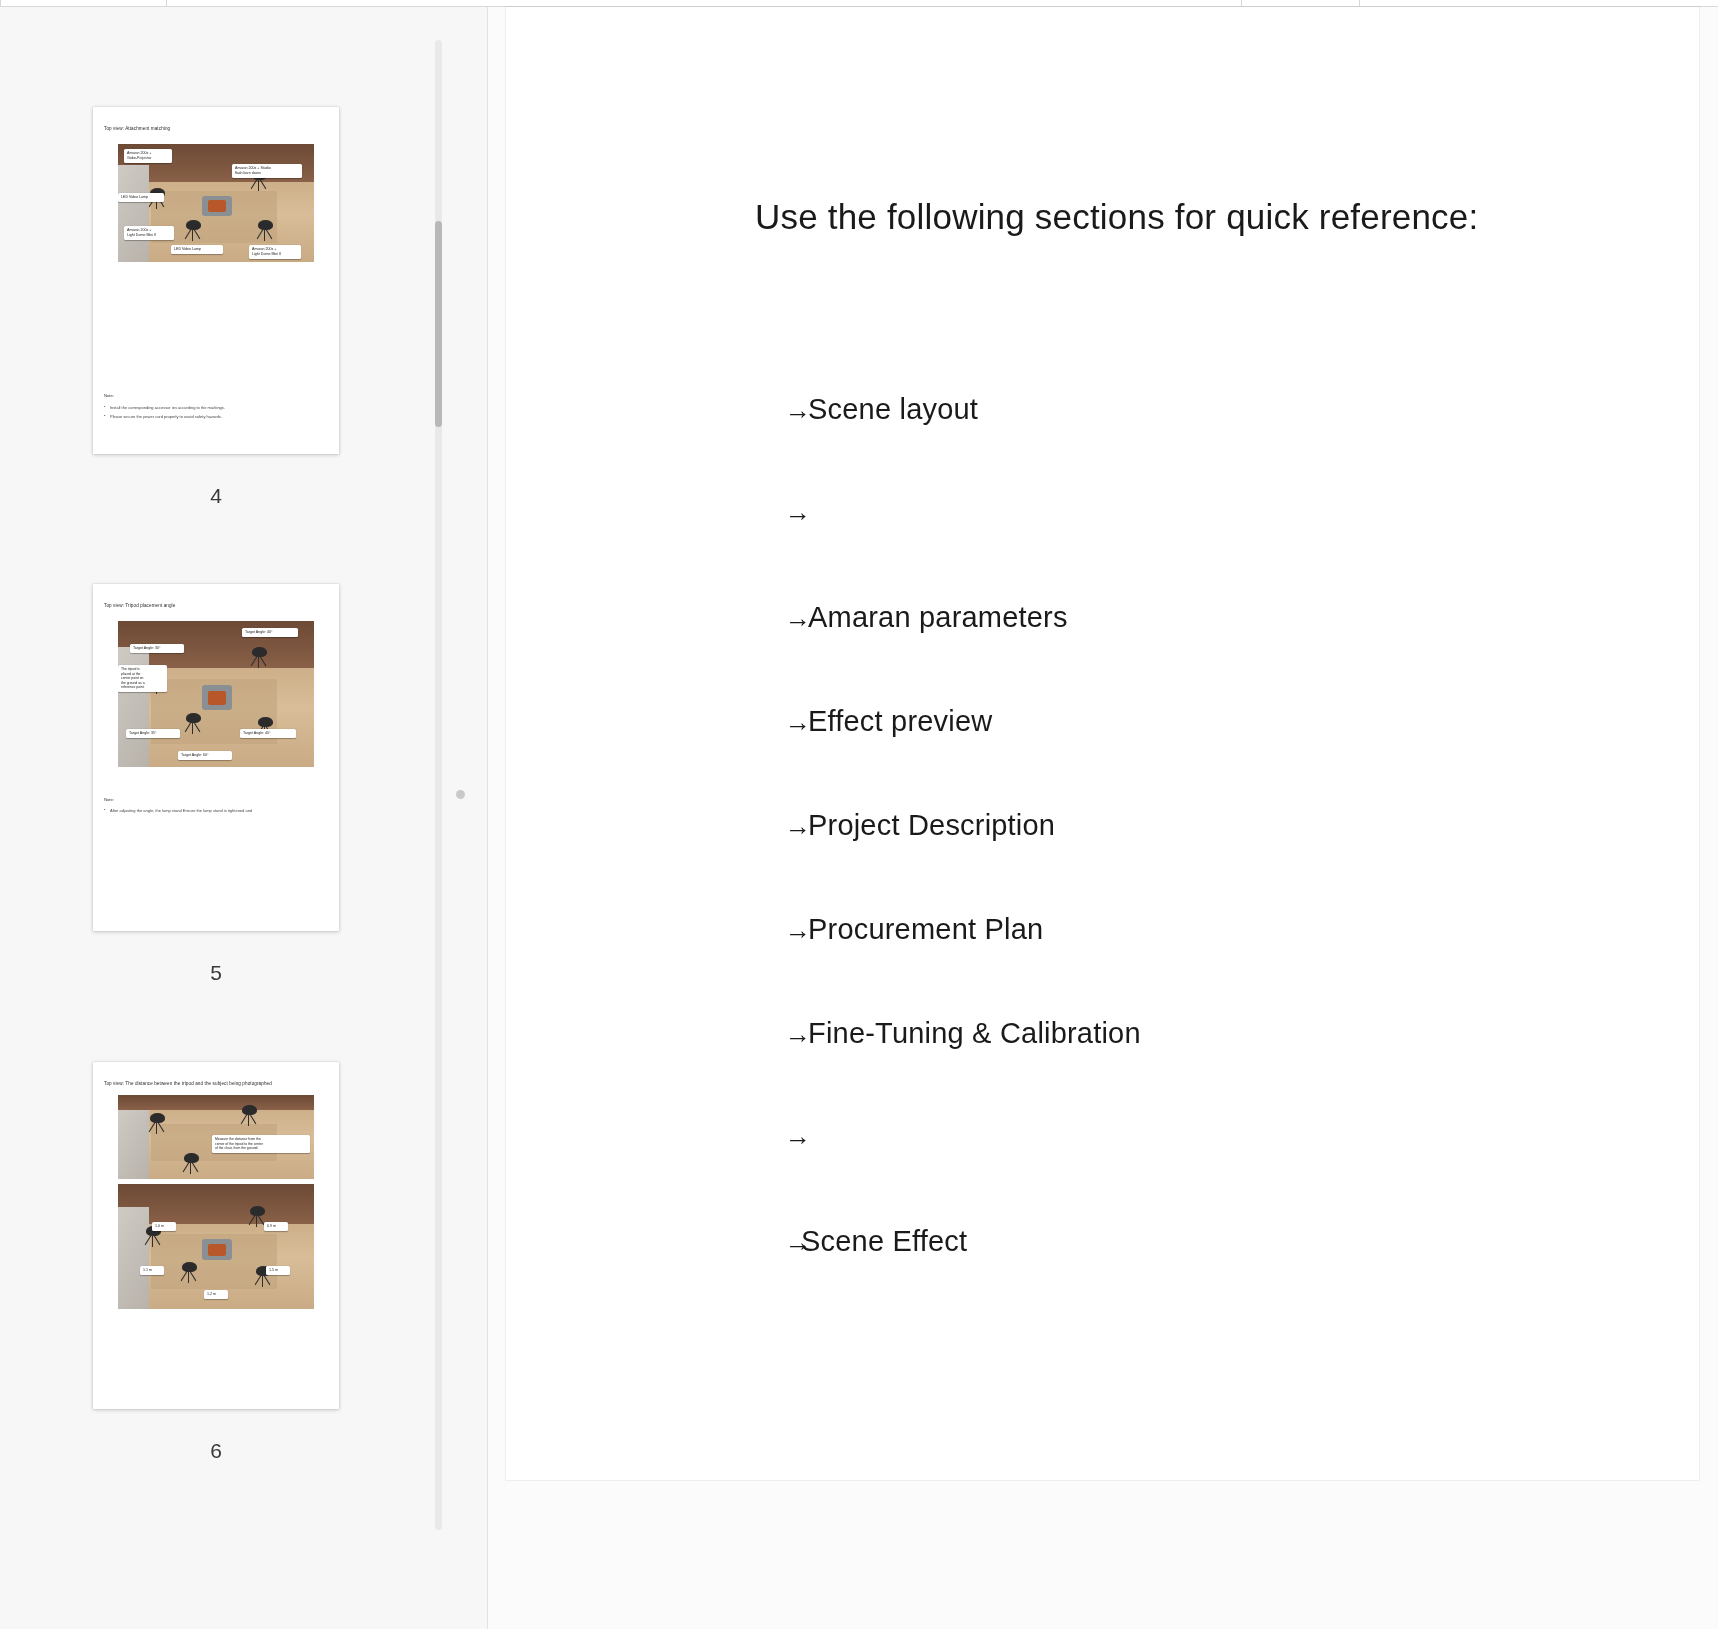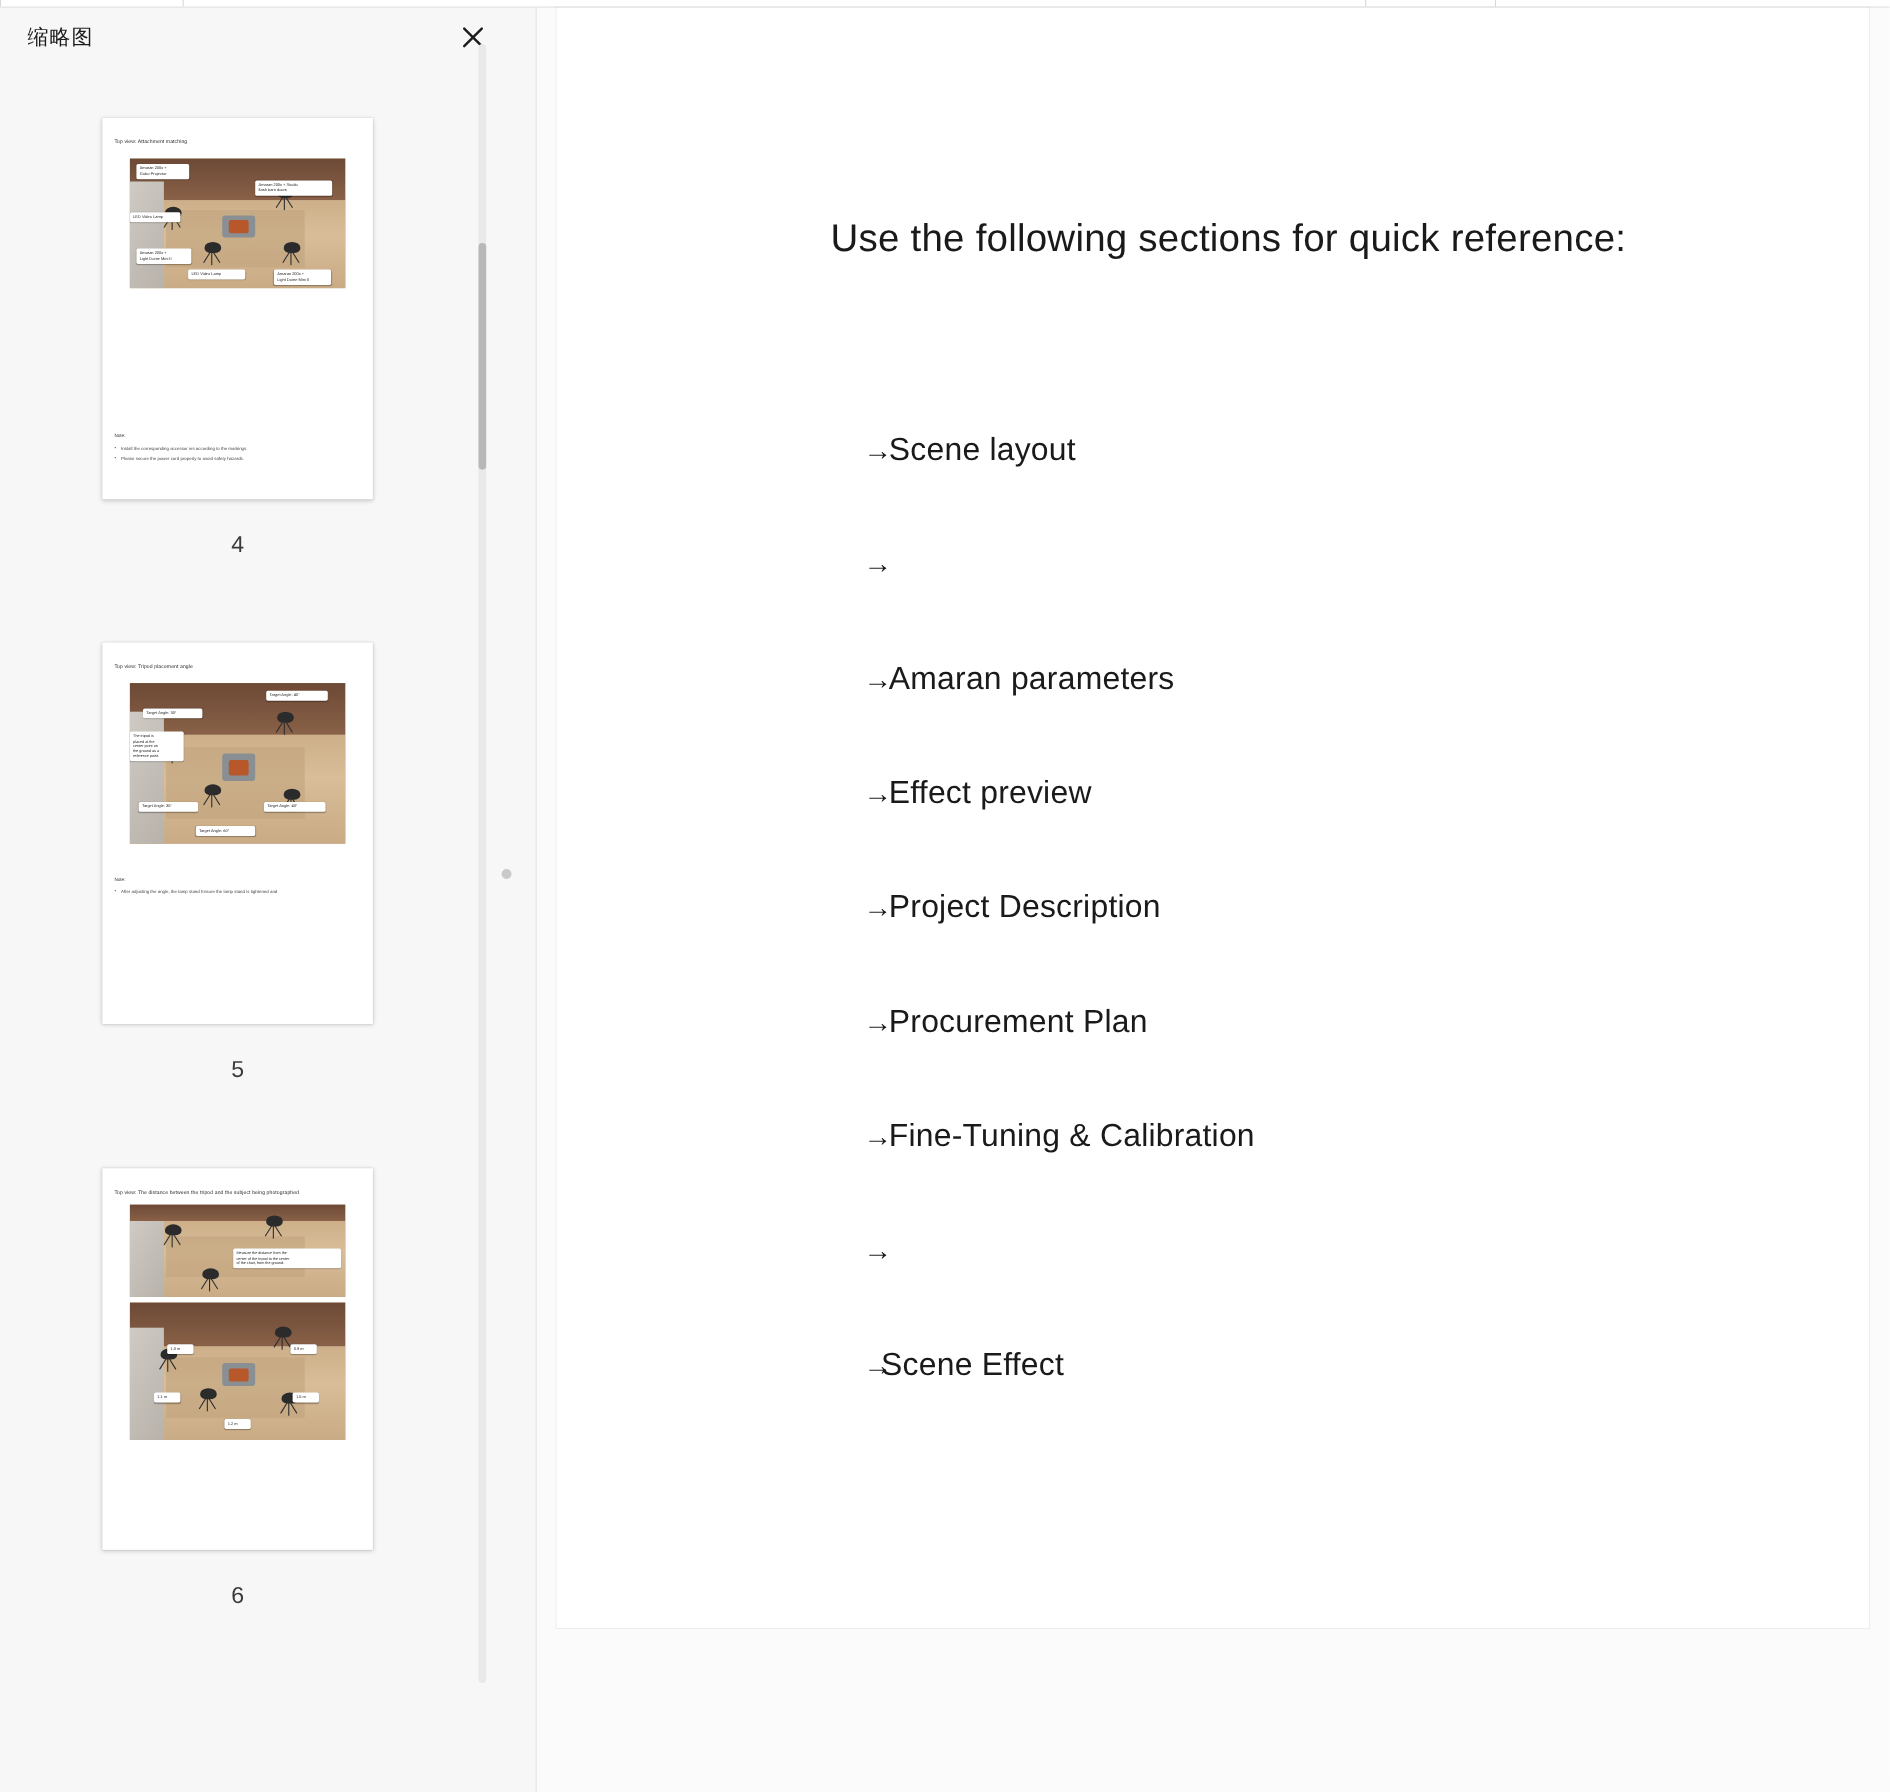--- a/index.html
+++ b/index.html
@@ -300,29 +300,20 @@
 
 <div class="top-strip">
   <div class="seg" style="left:0px;width:32px;"></div>
   <div class="seg" style="left:166px;width:1075px;"></div>
   <div class="seg" style="left:1241px;width:118px;"></div>
   <div class="seg" style="left:1359px;width:359px;"></div>
 </div>
 
 <div class="thumb-panel">
 
-  <div class="thumb-header">
-    <div class="thumb-title">缩略图</div>
-    <div class="close-btn">
-      <svg width="30" height="30" viewBox="0 0 30 30">
-        <line x1="7" y1="7" x2="23" y2="23" stroke="#1d1d1f" stroke-width="2.2" stroke-linecap="round"></line>
-        <line x1="23" y1="7" x2="7" y2="23" stroke="#1d1d1f" stroke-width="2.2" stroke-linecap="round"></line>
-      </svg>
-    </div>
-  </div>
 
   <div class="thumb-list">
 
     <div class="thumb-item" style="top:44px;">
       <div class="thumb-page" style="height:347px;">
         <div class="tp-heading" style="top:19px;">Top view: Attachment matching</div>
 
         <div class="tp-photo" style="left:25px; top:37px; width:196px; height:118px;">
           <div class="room">
             <div class="ceiling"></div>

